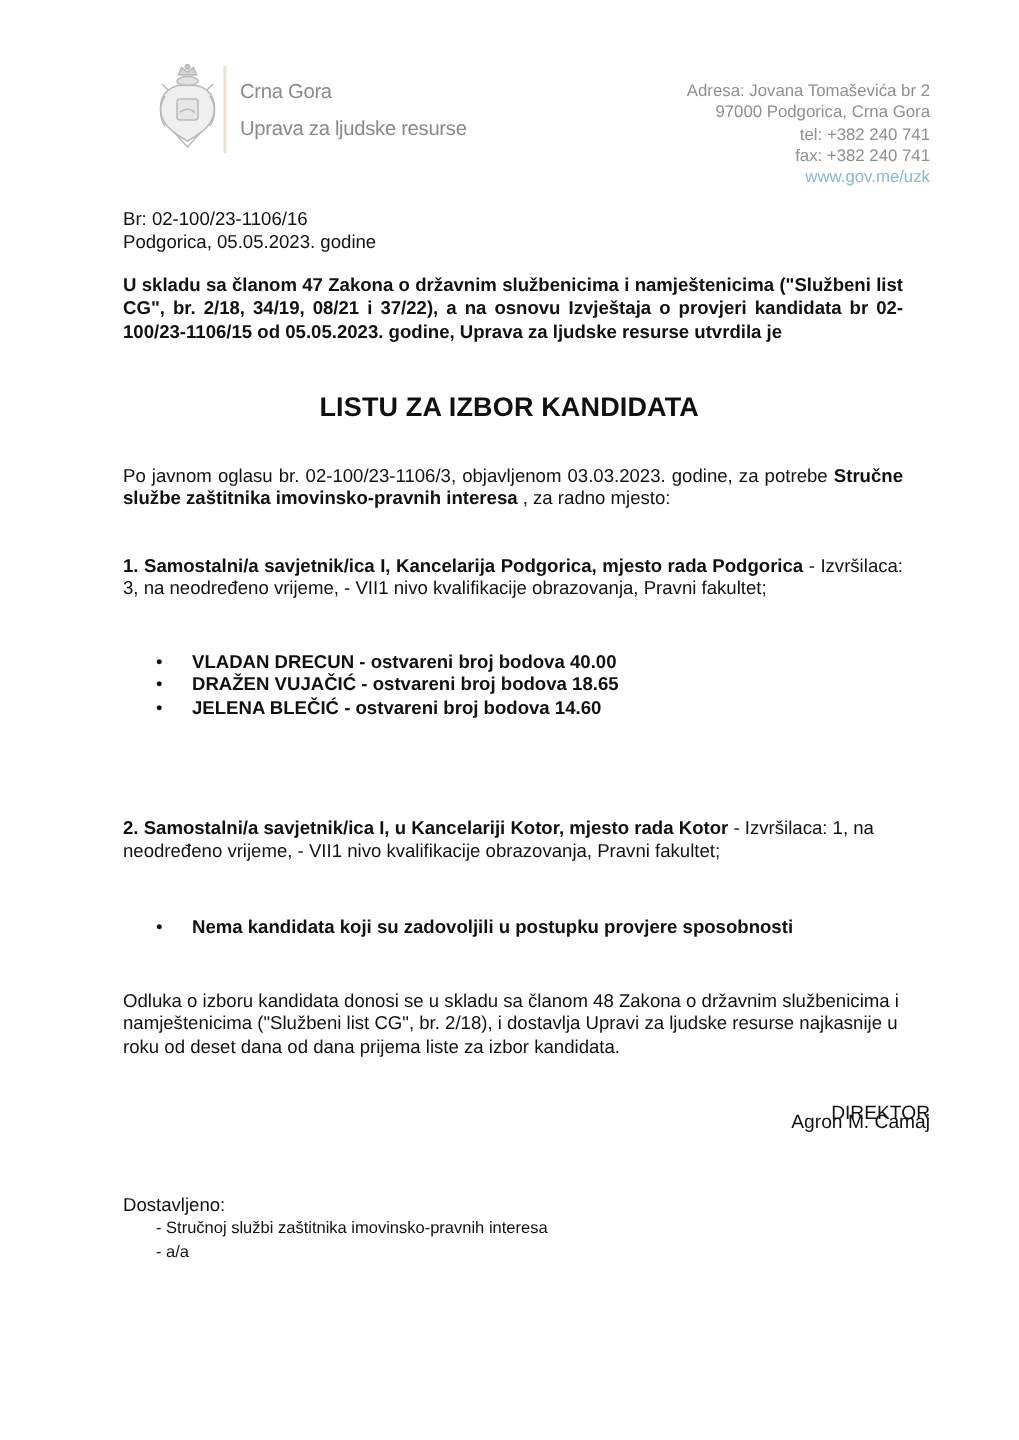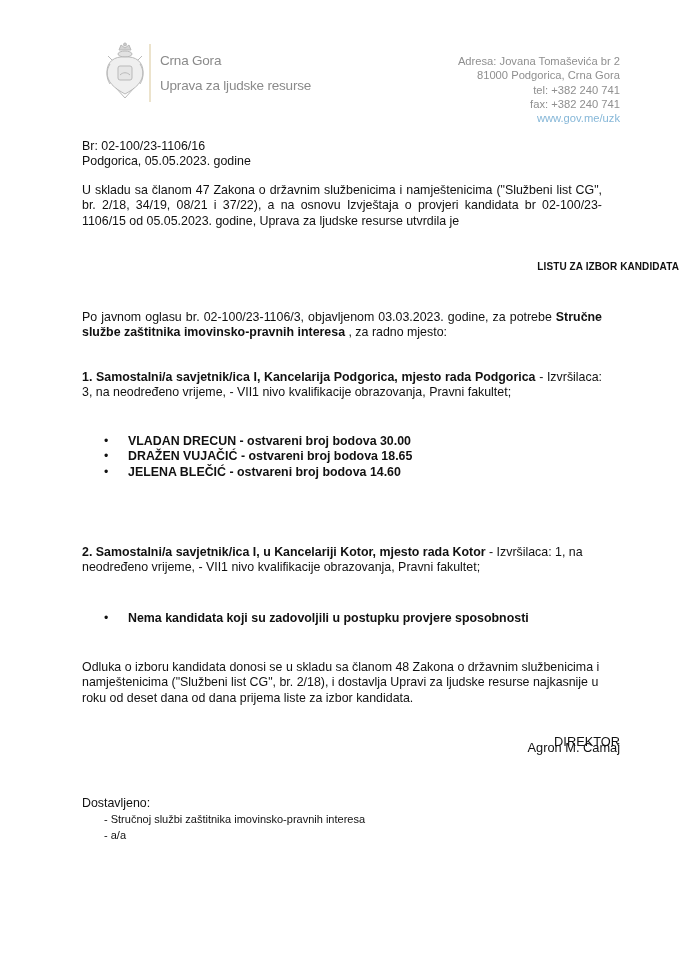--- a/index.html
+++ b/index.html
@@ -12,22 +12,22 @@
     
     .logo { position: absolute; left: 104px; top: 42px; width: 42px; height: 58px; }
     .logo-divider { position: absolute; left: 149px; top: 44px; width: 2px; height: 58px; background: #ece3cc; }
     .org { position: absolute; left: 160px; top: 48px; color: #8a8a8a; font-size: 13.5px; line-height: 25px; letter-spacing: -0.2px; }
     .contact { position: absolute; right: 59px; top: 54px; text-align: right; color: #8f8f8f; font-size: 11.2px; line-height: 14.3px; }
     .contact .web { color: #86b7d8; }
 
     
     .t { position: absolute; left: 82px; font-size: 12.4px; line-height: 15.4px; }
     .ref { top: 139px; }
-    .intro { top: 183px; width: 520px; text-align: justify; }
-    .title { position: absolute; left: 0; width: 679px; top: 261px; text-align: right; font-weight: bold; font-size: 10px; letter-spacing: 0.1px; }
+    .intro { top: 183px; width: 520px; text-align: justify; font-weight: bold; }
+    .title { position: absolute; left: 0; width: 679px; top: 261px; text-align: center; font-weight: bold; font-size: 18px; letter-spacing: 0.1px; }
     .para2 { top: 310px; width: 520px; text-align: justify; }
     .pos { top: 370px; width: 520px; text-align: justify; }
     .b { font-weight: bold; }
 
     .list { position: absolute; left: 104px; margin: 0; padding: 0; list-style: none; font-weight: bold; font-size: 12.4px; line-height: 15.4px; }
     .list li { position: relative; padding-left: 24px; }
     .list li::before { content: "\2022"; position: absolute; left: 0; top: 0; font-weight: normal; }
     .cands { top: 434px; }
     .none { top: 611px; }
 
@@ -64,21 +64,21 @@
       </g>
     </svg>
   </div>
   <div class="logo-divider"></div>
   <div class="org">
     <div>Crna Gora</div>
     <div>Uprava za ljudske resurse</div>
   </div>
   <div class="contact">
     <div>Adresa: Jovana Tomaševića br 2</div>
-    <div>81000 Podgorica, Crna Gora</div>
+    <div>97000 Podgorica, Crna Gora</div>
     <div>tel: +382 240 741</div>
     <div>fax: +382 240 741</div>
     <div class="web">www.gov.me/uzk</div>
   </div>
 
   <div class="t ref">
     <div>Br: 02-100/23-1106/16</div>
     <div>Podgorica, 05.05.2023. godine</div>
   </div>
 
@@ -88,21 +88,21 @@
 
   <div class="t para2">
     <span>Po javnom oglasu br. 02-100/23-1106/3, objavljenom  03.03.2023. godine, za potrebe </span><span class="b">Stručne službe zaštitnika imovinsko-pravnih interesa</span><span> , za radno mjesto:</span>
   </div>
 
   <div class="t pos">
     <span class="b">1. Samostalni/a savjetnik/ica I, Kancelarija Podgorica, mjesto rada Podgorica</span><span>  - Izvršilaca: 3, na neodređeno vrijeme, - VII1 nivo kvalifikacije obrazovanja, Pravni fakultet;</span>
   </div>
 
   <ul class="list cands">
-    <li><span>VLADAN  DRECUN</span><span> - ostvareni broj bodova </span><span>30.00</span></li>
+    <li><span>VLADAN  DRECUN</span><span> - ostvareni broj bodova </span><span>40.00</span></li>
     <li><span>DRAŽEN  VUJAČIĆ</span><span> - ostvareni broj bodova </span><span>18.65</span></li>
     <li><span>JELENA  BLEČIĆ</span><span> - ostvareni broj bodova </span><span>14.60</span></li>
   </ul>
 
   <div class="t pos2">
     <span class="b">2. Samostalni/a savjetnik/ica I, u Kancelariji Kotor, mjesto rada Kotor</span><span>  - Izvršilaca: 1, na neodređeno vrijeme, - VII1 nivo kvalifikacije obrazovanja, Pravni fakultet;</span>
   </div>
 
   <ul class="list none">
     <li>Nema kandidata koji su zadovoljili u postupku provjere sposobnosti</li>

